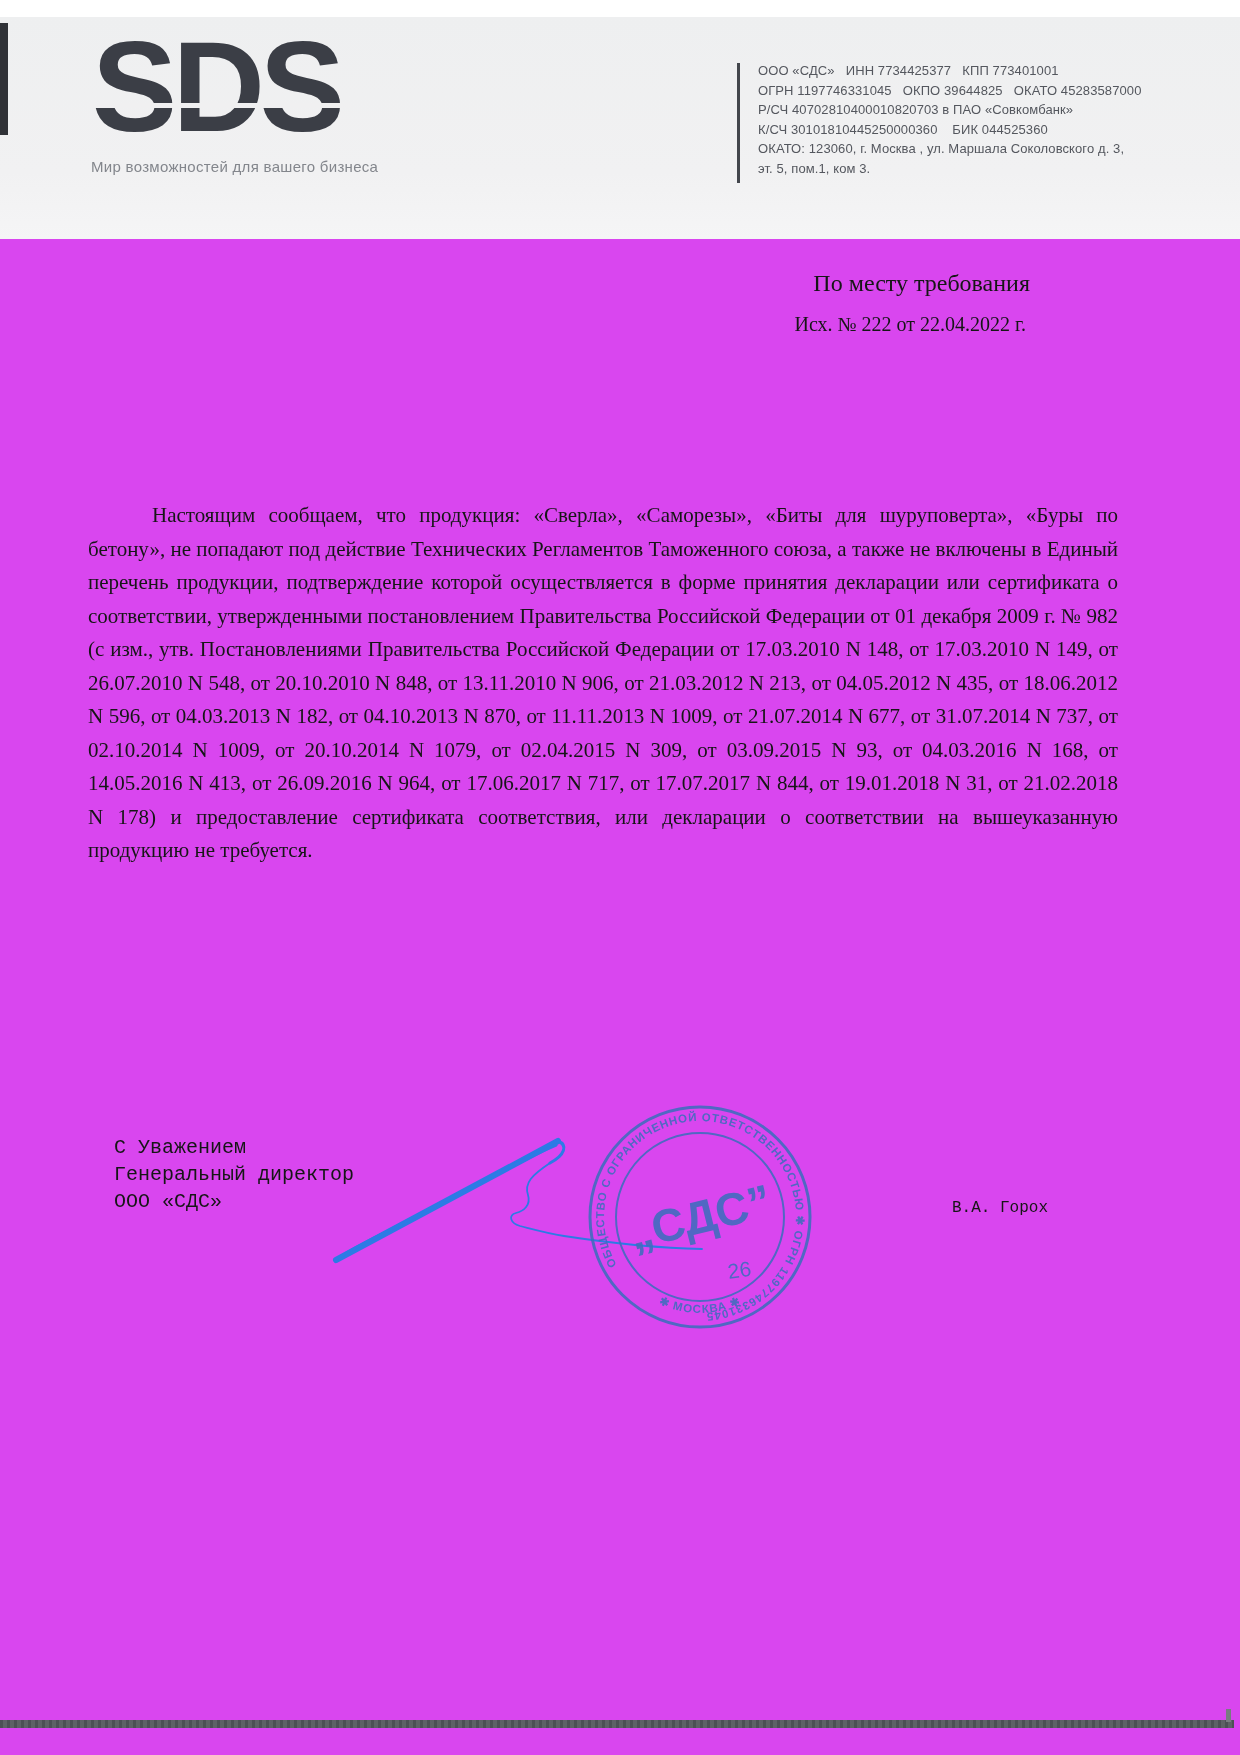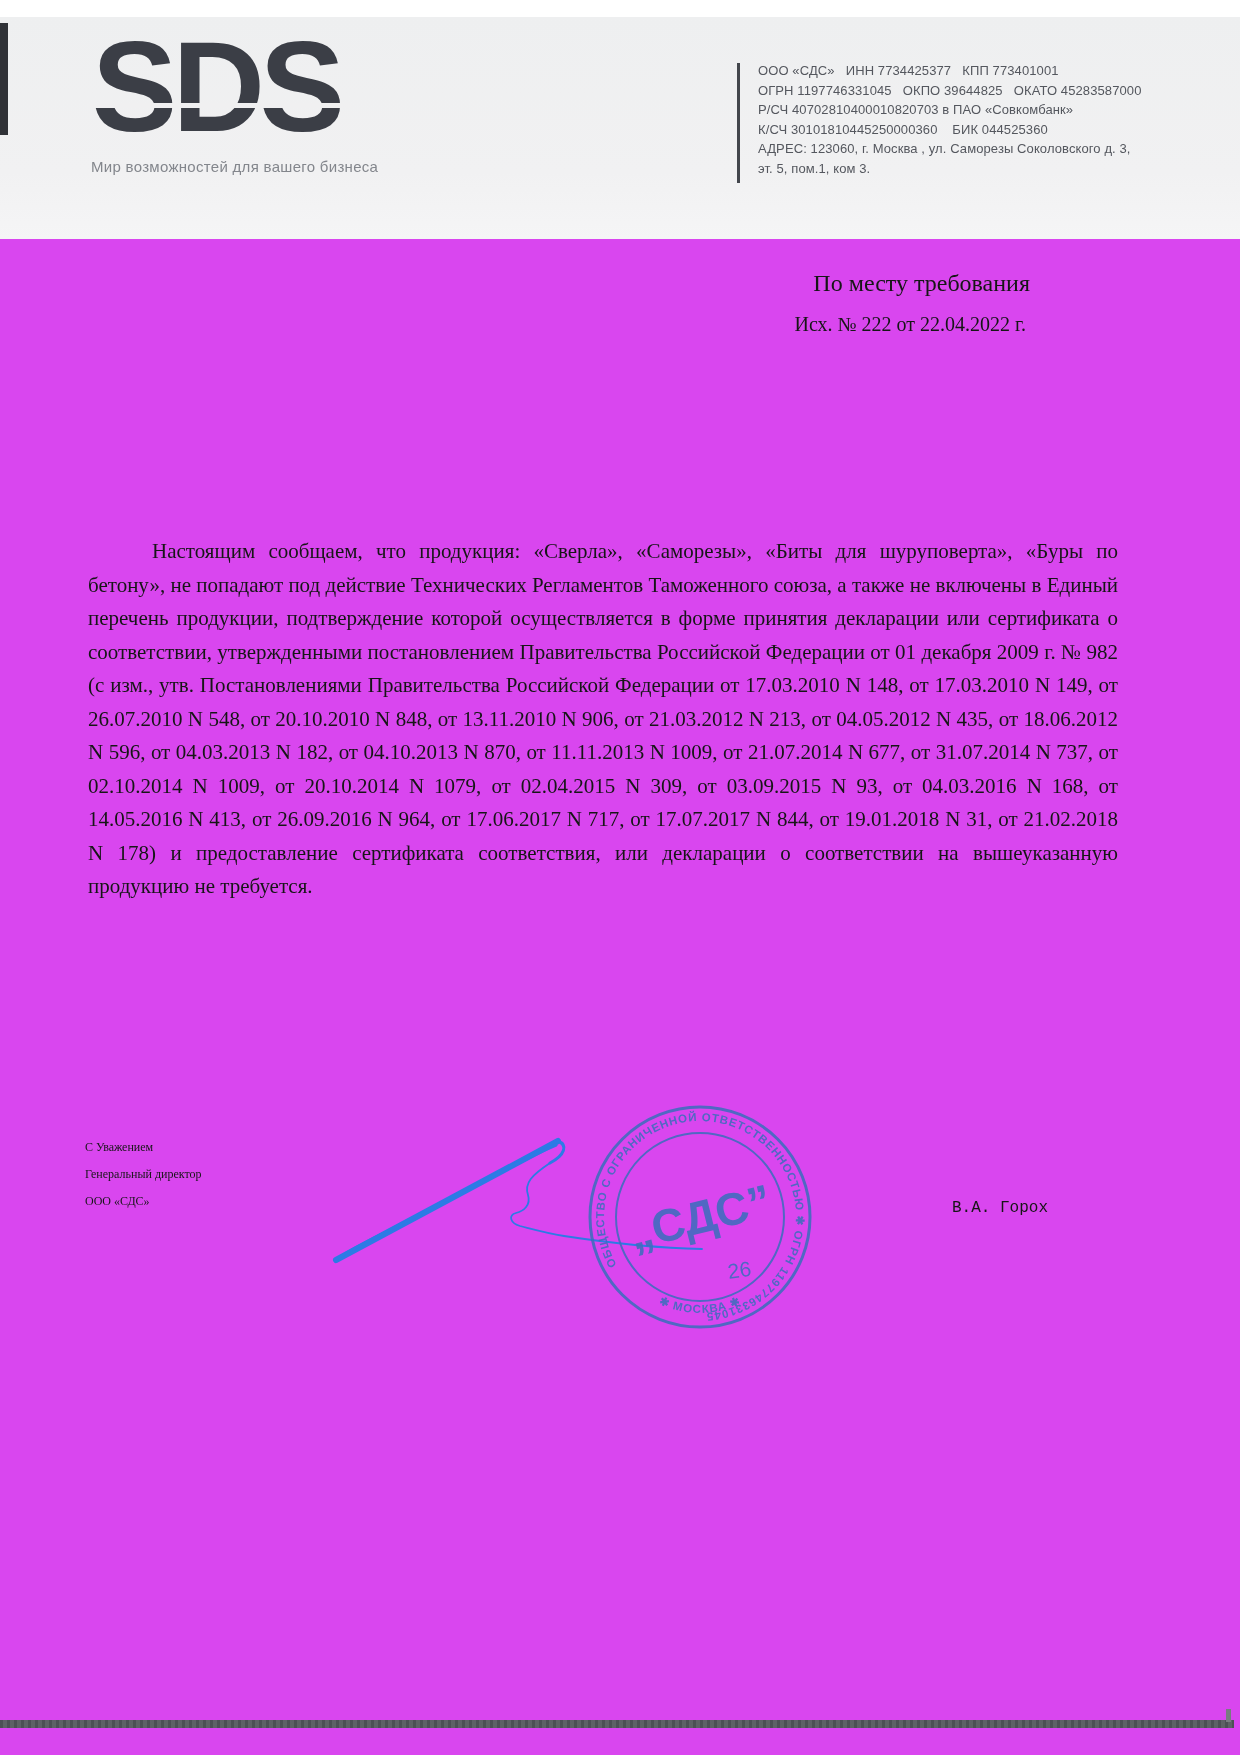--- a/index.html
+++ b/index.html
@@ -29,29 +29,29 @@
     font-family:"Liberation Sans",sans-serif;font-size:13px;line-height:19.5px;
     color:#54575e;letter-spacing:.1px;
   }
   .company div{white-space:pre;}
   
   .recipient{position:absolute;right:210px;top:253px;font-size:24px;}
   .ref-line{position:absolute;right:214px;top:296px;font-size:20px;}
   
   .title{position:absolute;left:0;top:447px;width:1120px;text-align:center;font-size:21px;}
   .para1{
-    position:absolute;left:88px;top:518px;width:1030px;
+    position:absolute;left:88px;top:482px;width:1030px;
     font-size:21px;line-height:33.5px;text-align:justify;text-indent:64px;
   }
   .para2{
     position:absolute;left:88px;top:876px;width:1032px;
     font-size:21px;line-height:33.5px;text-align:left;
   }
   
-  .closing{position:absolute;left:85px;top:1117px;font-size:12px;line-height:27px;}
+  .closing{position:absolute;left:114px;top:1117px;font-size:20px;line-height:27px;font-family:Liberation Mono, monospace;}
   .signer-name{position:absolute;left:952px;top:1182px;font-size:16px;font-family:Liberation Mono, monospace;}
   .signature-svg{position:absolute;left:318px;top:1098px;}
   .stamp-svg{position:absolute;left:582px;top:1082px;opacity:.88;}
   
   .bottom-strip{
     position:absolute;left:0;top:1703px;width:1234px;height:8px;background:#54585d;
     background-image:repeating-linear-gradient(90deg,#4c5055 0 3px,#5d6166 3px 7px);
   }
   .bottom-tick{position:absolute;left:1226px;top:1692px;width:5px;height:13px;background:#787c81;}
 </style>
@@ -64,21 +64,21 @@
     <div class="corner-mark"></div>
     <div class="logo">SDS</div>
     <div class="logo-stripe"></div>
     <div class="tagline">Мир возможностей для вашего бизнеса</div>
     <div class="vdivider"></div>
     <div class="company">
       <div>ООО «СДС»   ИНН 7734425377   КПП 773401001</div>
       <div>ОГРН 1197746331045   ОКПО 39644825   ОКАТО 45283587000</div>
       <div>Р/СЧ 40702810400010820703 в ПАО «Совкомбанк»</div>
       <div>К/СЧ 30101810445250000360    БИК 044525360</div>
-      <div>АДРЕС: 123060, г. Москва , ул. Саморезы Соколовского д. 3,</div>
+      <div>ОКАТО: 123060, г. Москва , ул. Маршала Соколовского д. 3,</div>
       <div>эт. 5, пом.1, ком 3.</div>
     </div>
   </div>
 
   <div class="recipient">По месту требования</div>
   <div class="ref-line">Исх. № 222 от 22.04.2022 г.</div>
 
   <div class="para1">Настоящим сообщаем, что продукция: «Сверла», «Саморезы», «Биты для шуруповерта», «Буры по бетону», не попадают под действие Технических Регламентов Таможенного союза, а также не включены в Единый перечень продукции, подтверждение которой осуществляется в форме принятия декларации или сертификата о соответствии, утвержденными постановлением Правительства Российской Федерации от 01 декабря 2009 г. № 982 (с изм., утв. Постановлениями Правительства Российской Федерации от 17.03.2010 N 148, от 17.03.2010 N 149, от 26.07.2010 N 548, от 20.10.2010 N 848, от 13.11.2010 N 906, от 21.03.2012 N 213, от 04.05.2012 N 435, от 18.06.2012 N 596, от 04.03.2013 N 182, от 04.10.2013 N 870, от 11.11.2013 N 1009, от 21.07.2014 N 677, от 31.07.2014 N 737, от 02.10.2014 N 1009, от 20.10.2014 N 1079, от 02.04.2015 N 309, от 03.09.2015 N 93, от 04.03.2016 N 168, от 14.05.2016 N 413, от 26.09.2016 N 964, от 17.06.2017 N 717, от 17.07.2017 N 844, от 19.01.2018 N 31, от 21.02.2018 N 178) и предоставление сертификата соответствия, или декларации о соответствии на вышеуказанную продукцию не требуется.</div>
 
   <div class="closing">

